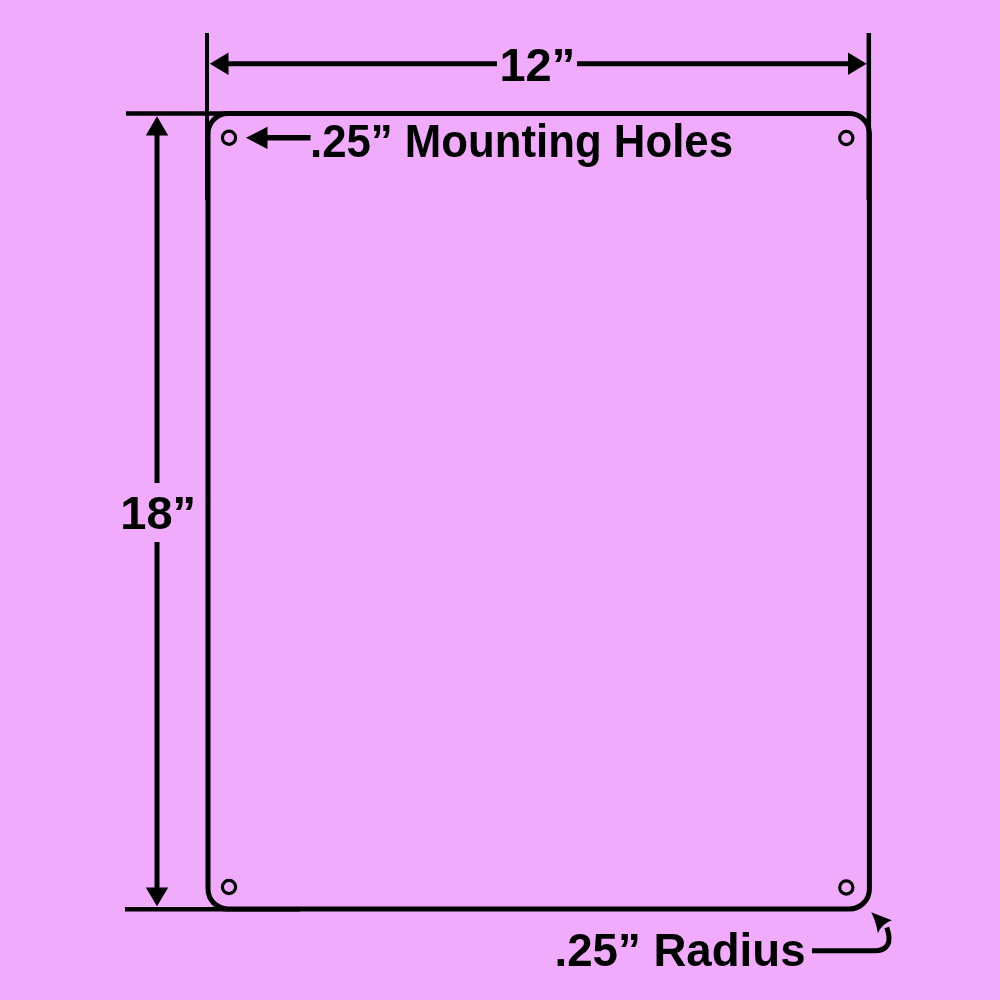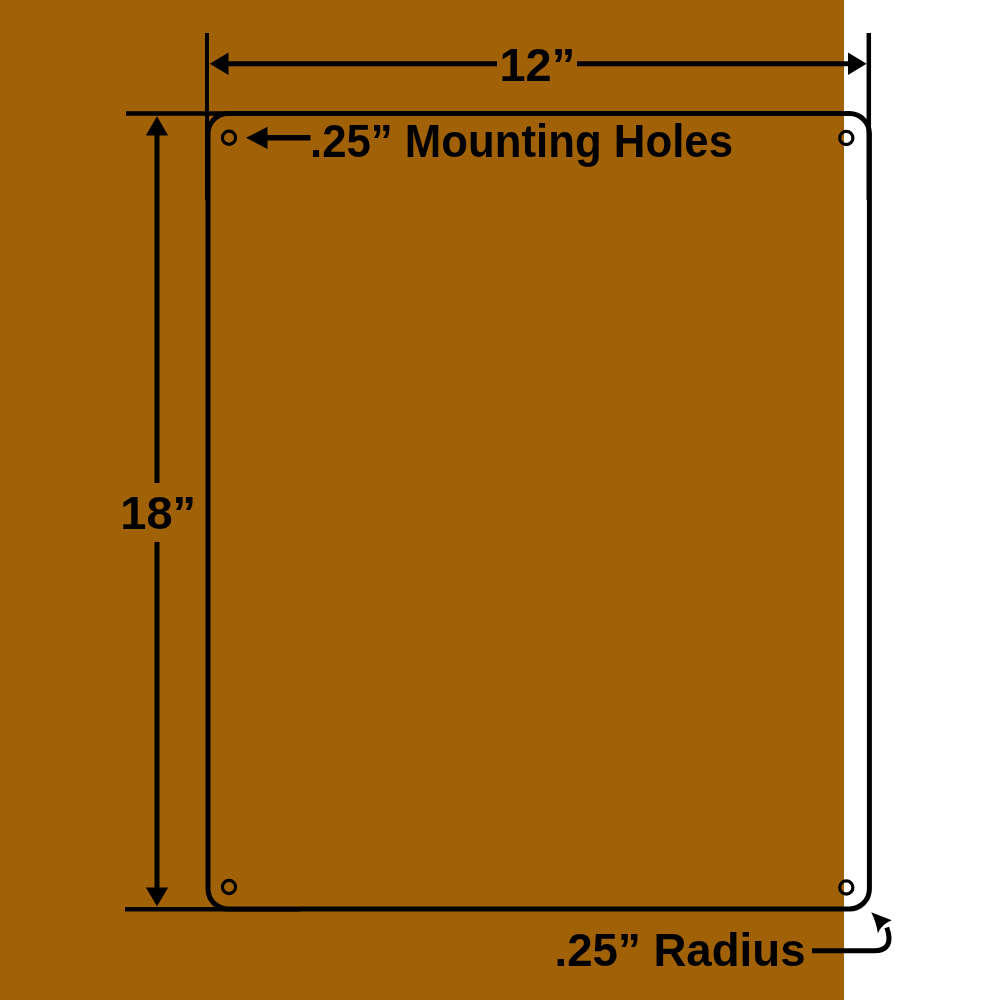--- a/index.html
+++ b/index.html
@@ -1,16 +1,16 @@
 <!DOCTYPE html>
 <html><head>
 <meta charset="utf-8">
 <style>
   html,body{margin:0;padding:0;background:#fff;}
-  .wrap{width:844px;height:1000px;position:relative;background:#a16207;}
+  .wrap{width:1000px;height:1000px;position:relative;background:#f0abfc;}
   text{font-family:"Liberation Sans", sans-serif;font-weight:bold;fill:#000;}
 </style>
 </head>
 <body>
 <div class="wrap">
 <svg style="display:block" width="1000" height="1000" viewBox="0 0 1000 1000" xmlns="http://www.w3.org/2000/svg">
 
   <rect x="208" y="113.6" width="661.4" height="795.4" rx="20" ry="20" fill="none" stroke="#000" stroke-width="5"></rect>
 
   <circle cx="229" cy="137.7" r="6.6" fill="none" stroke="#000" stroke-width="3.2"></circle>

